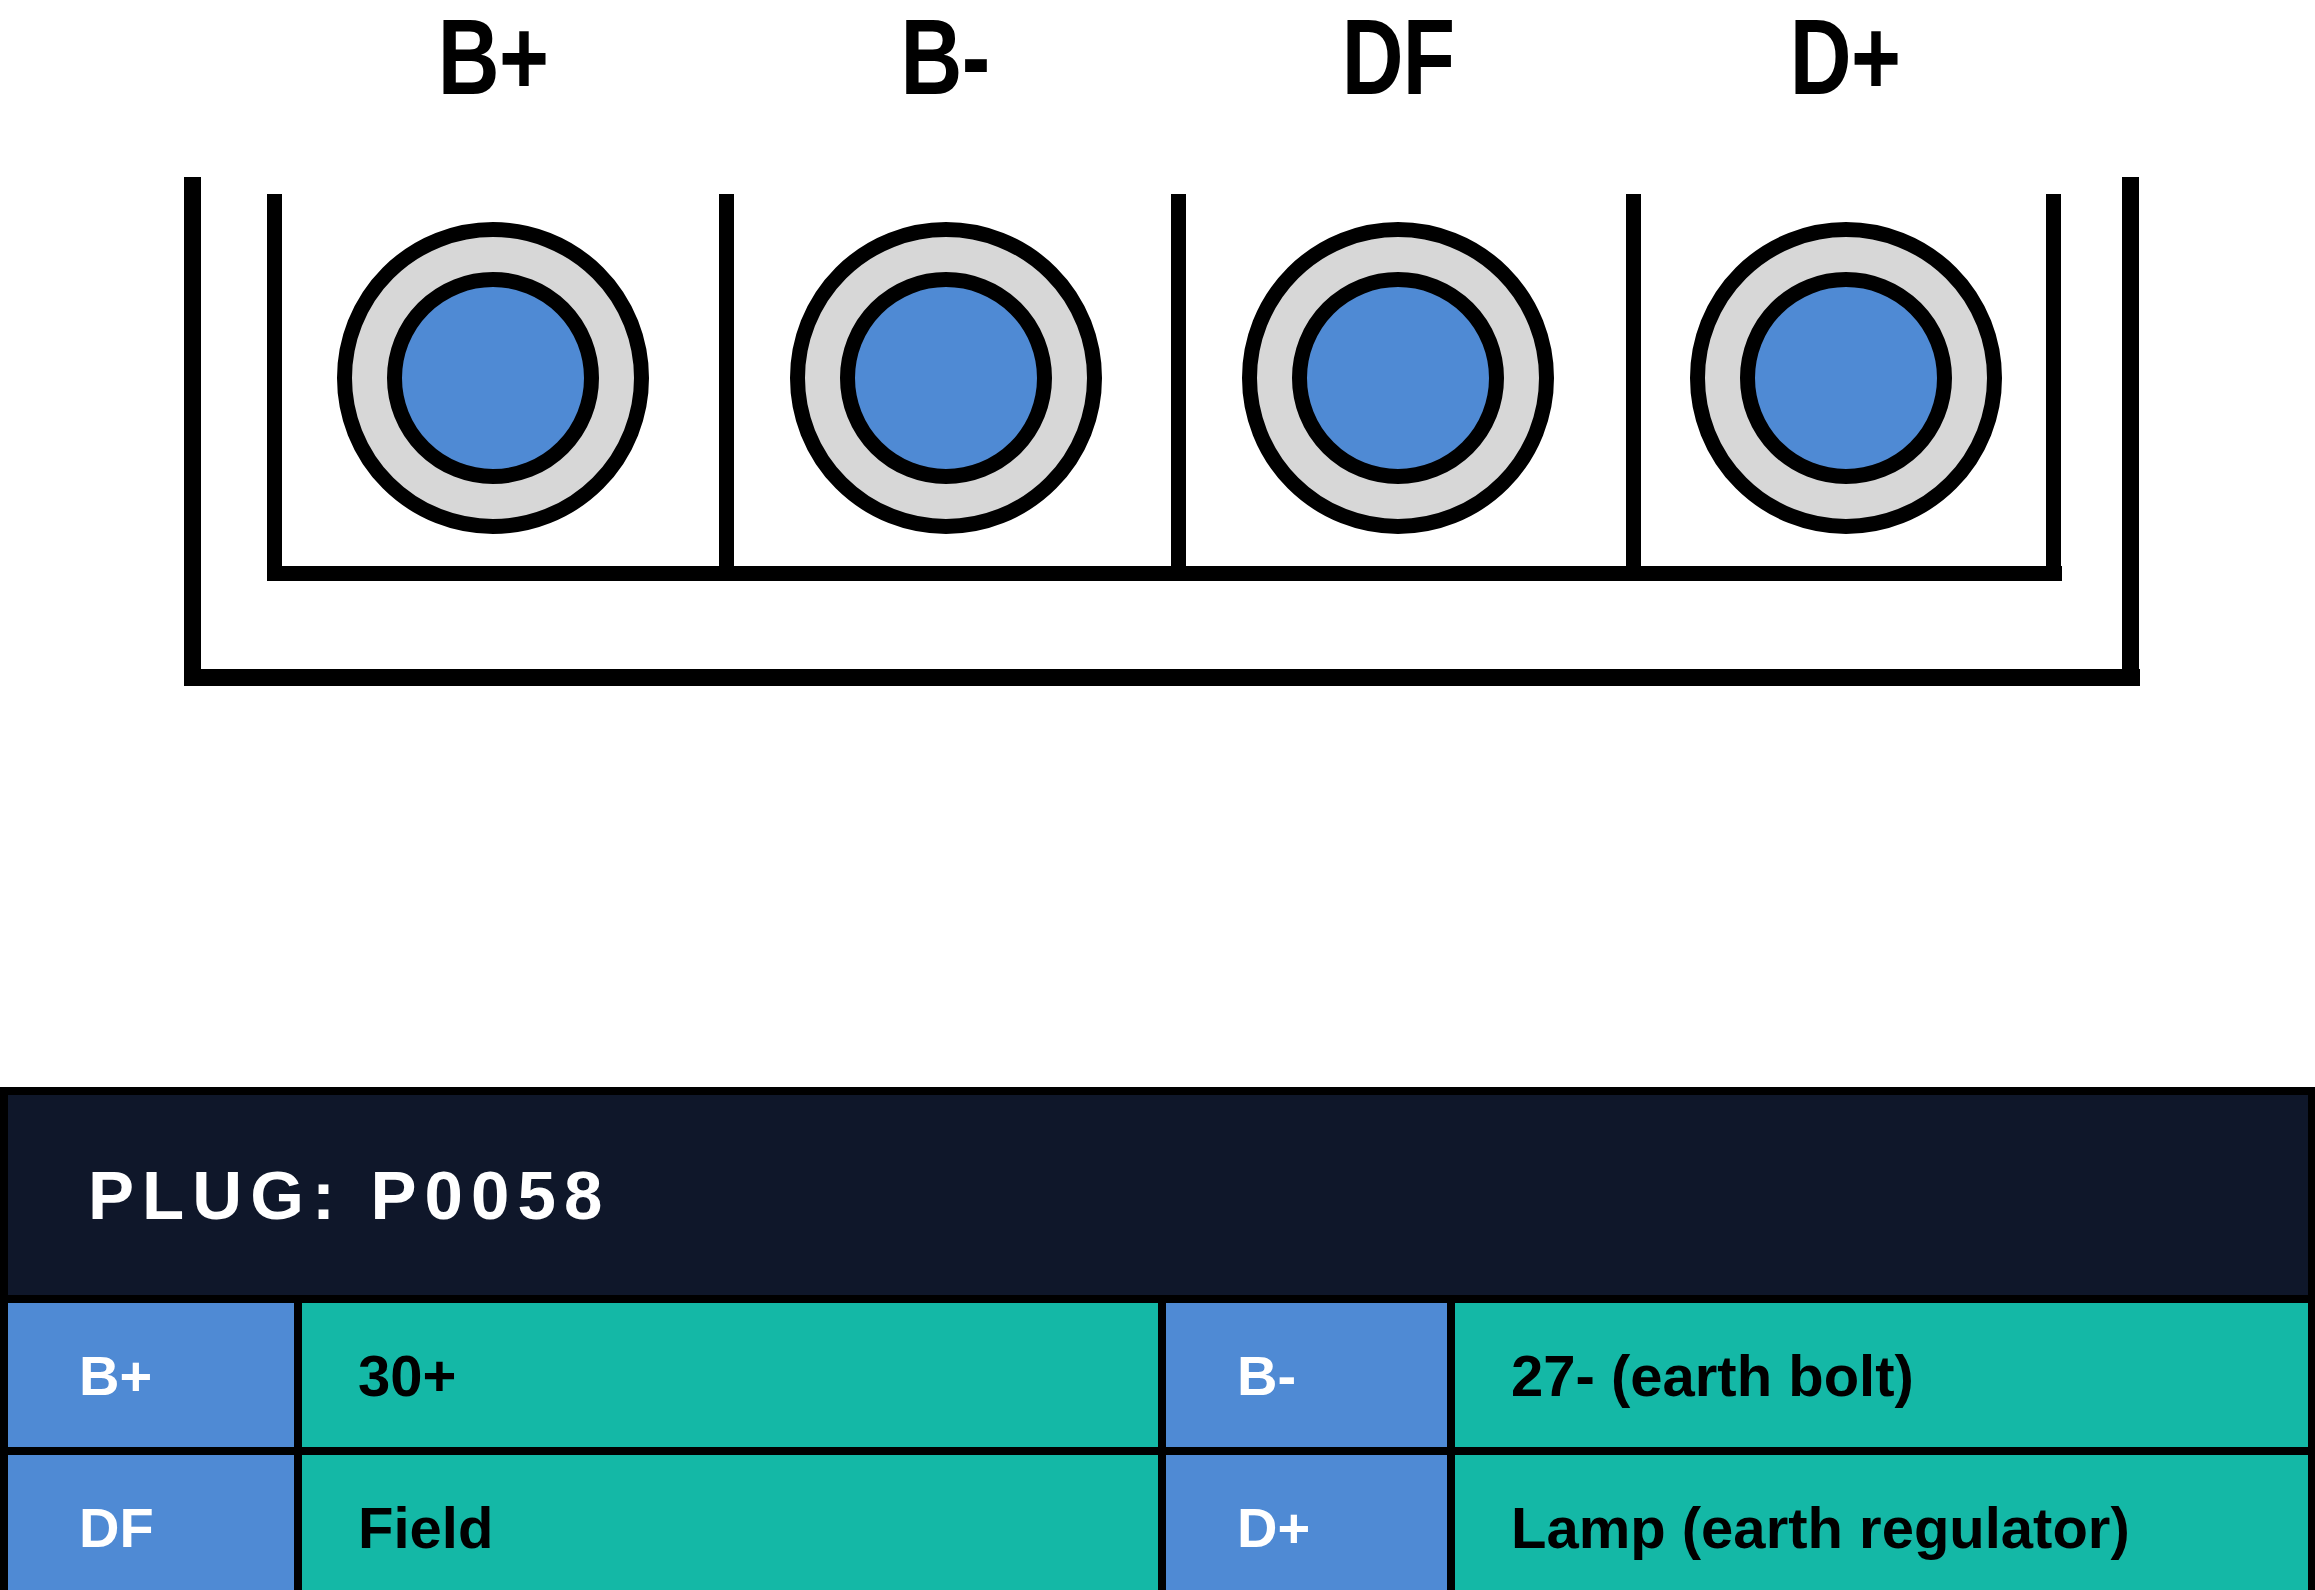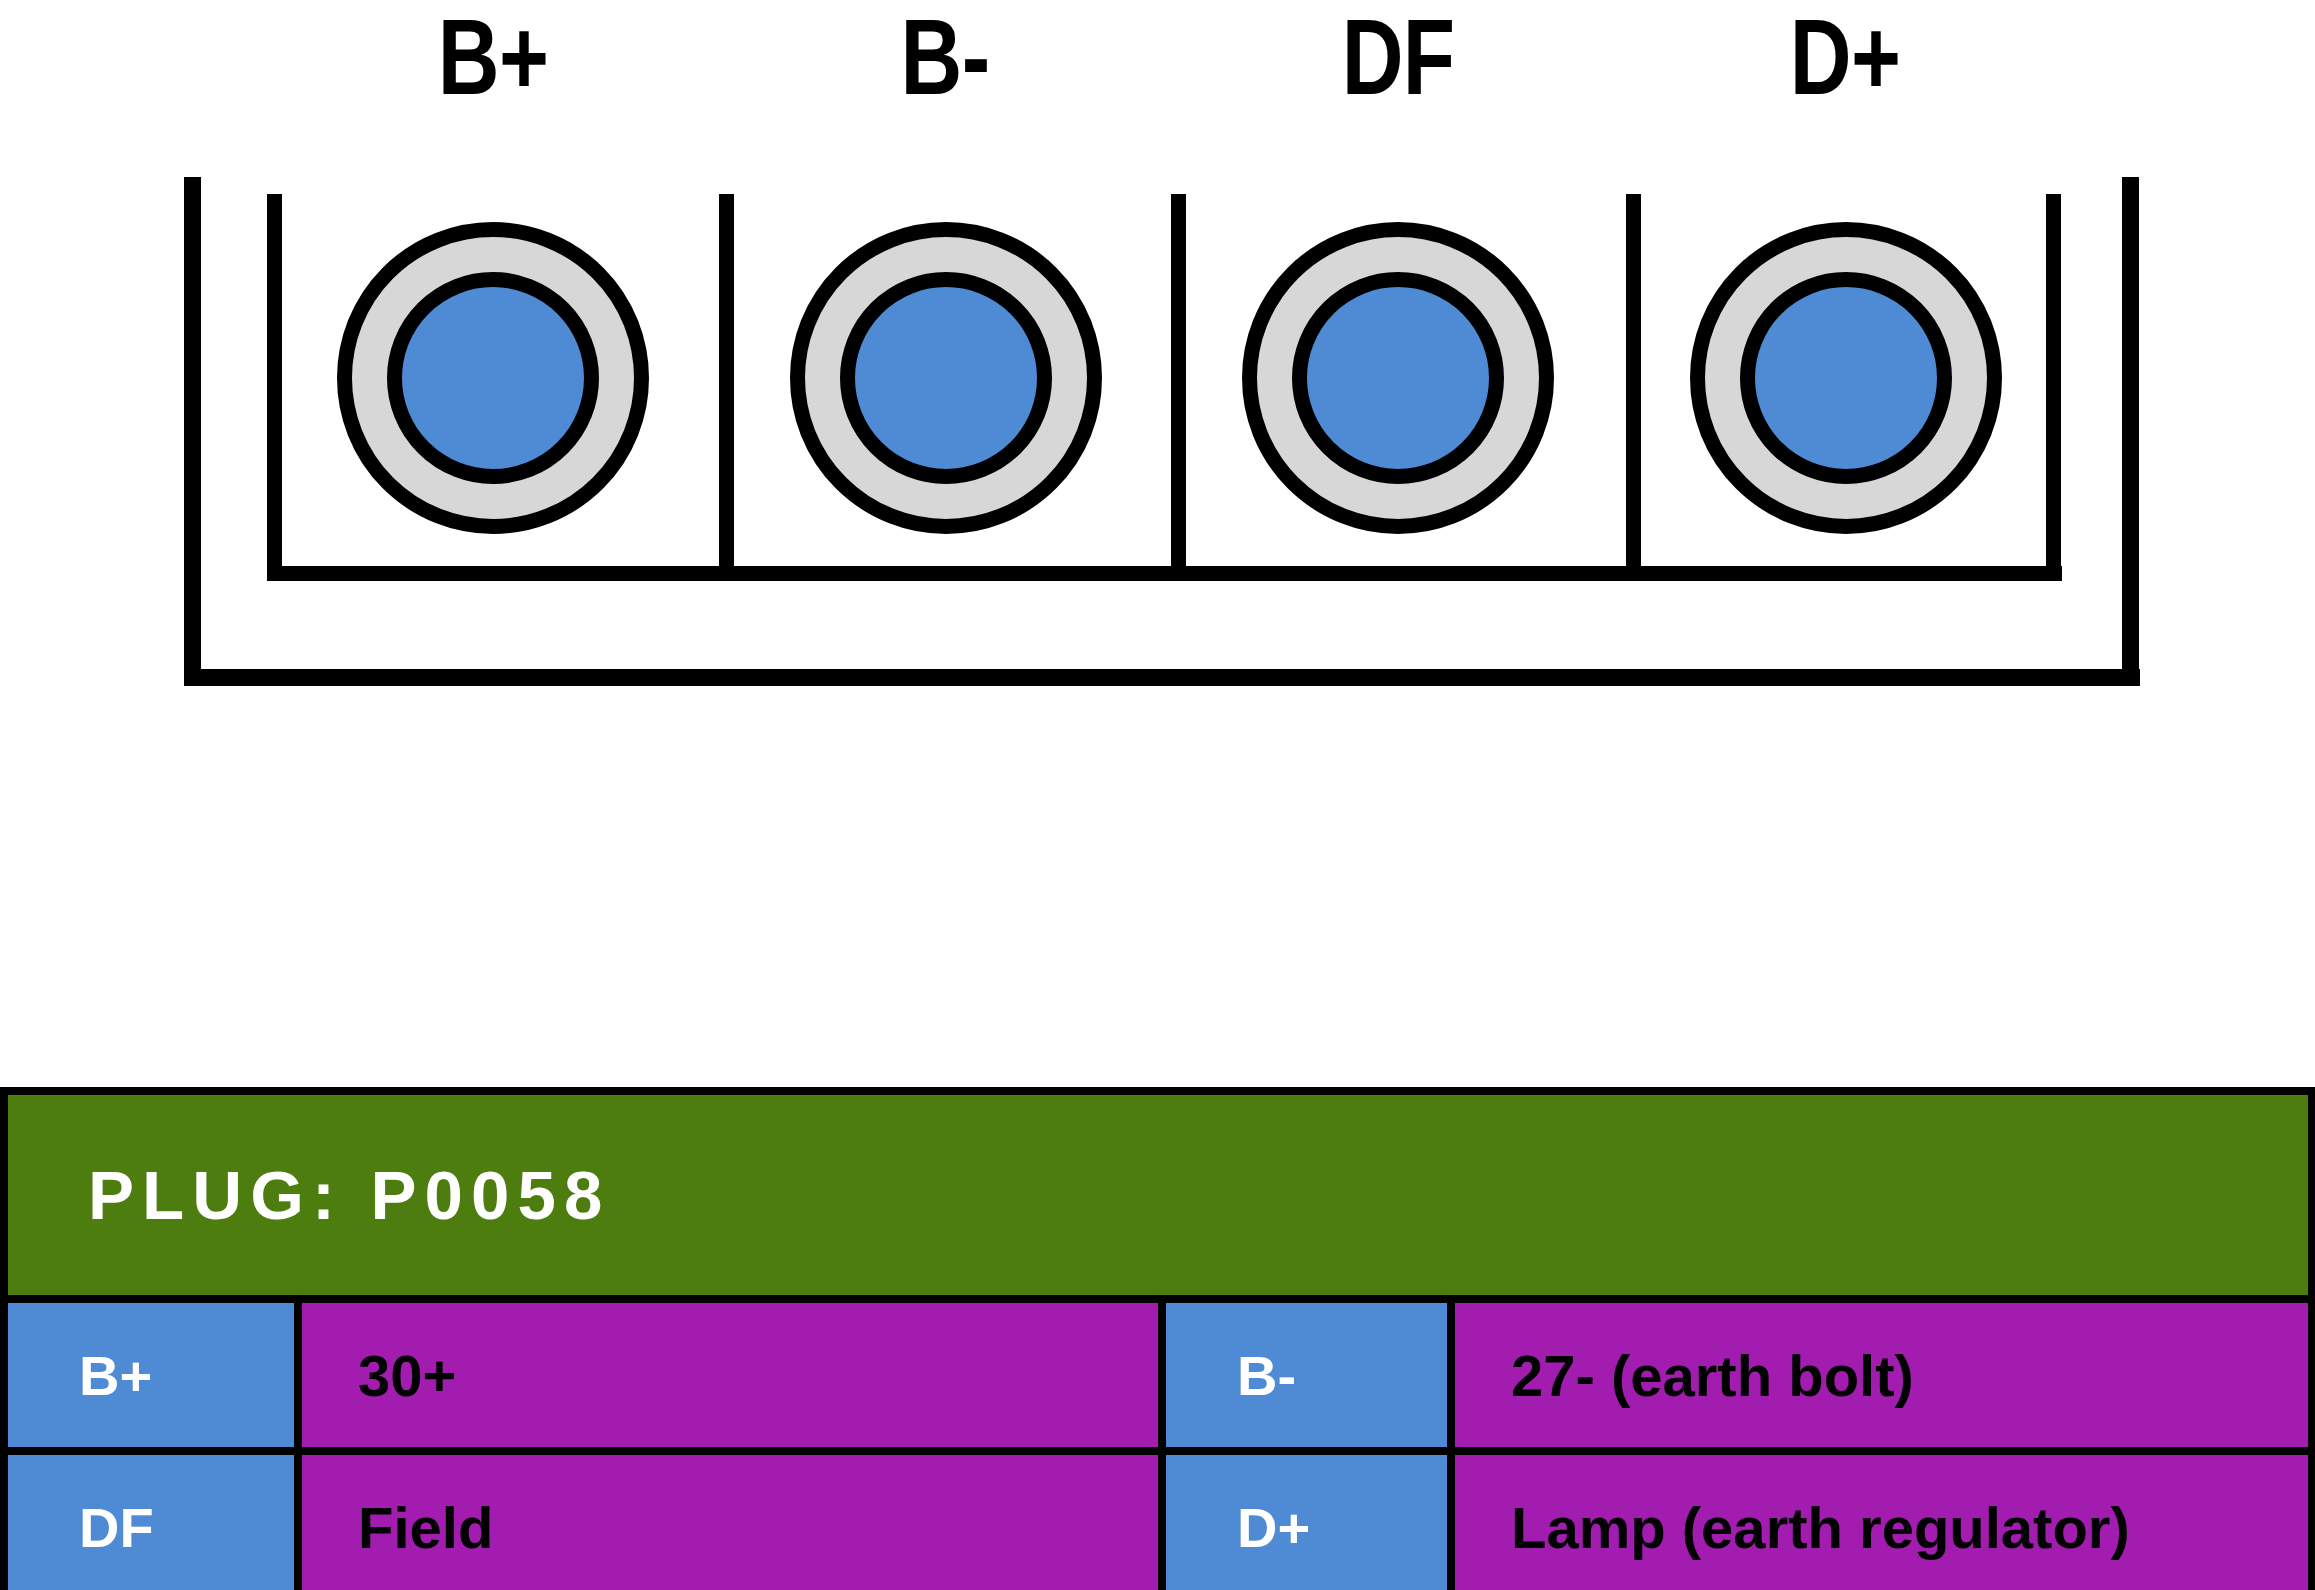--- a/index.html
+++ b/index.html
@@ -56,21 +56,21 @@
     border-collapse:collapse;
     table-layout:fixed;
   }
   #plug-table td{
     border:8.1px solid #000000;
     padding:0;
     vertical-align:middle;
     box-sizing:border-box;
   }
   .hdr-cell{
-    background:#4d7c0f;
+    background:#0f172a;
     height:208px;
     padding-left:80px !important;
   }
   .hdr-text{
     color:#ffffff;
     font-size:69px;
     font-weight:700;
     letter-spacing:8.1px;
     font-family:"Liberation Sans","DejaVu Sans",sans-serif;
     white-space:nowrap;
@@ -80,21 +80,21 @@
     height:152px;
     padding-left:71px !important;
   }
   .pin-cell span{
     color:#ffffff;
     font-size:56px;
     font-weight:700;
     white-space:nowrap;
   }
   .val-cell{
-    background:#a21caf;
+    background:#14b8a6;
     height:152px;
     padding-left:56px !important;
   }
   .val-cell span{
     color:#000000;
     font-size:58px;
     font-weight:700;
     white-space:nowrap;
   }
   .col-pin{width:294px;}

